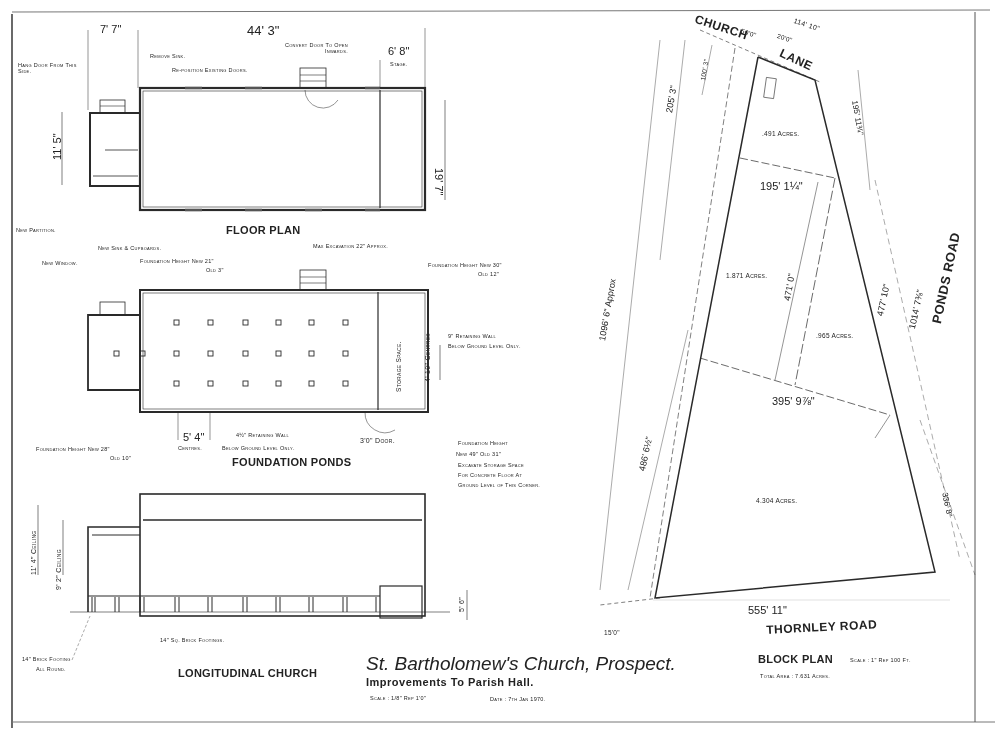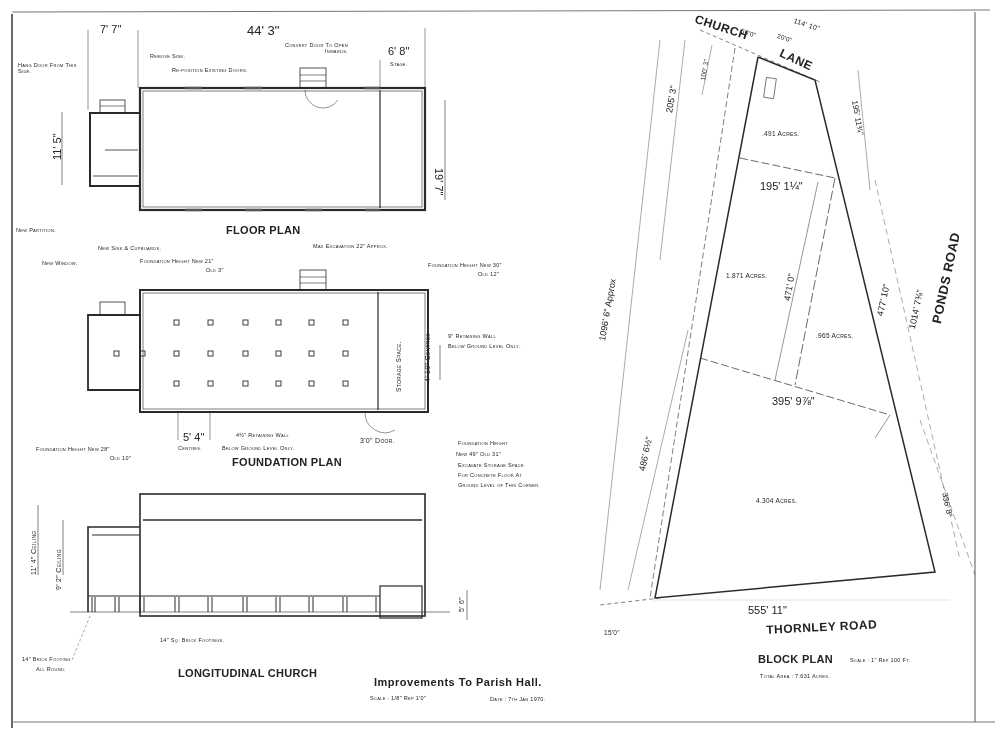--- a/index.html
+++ b/index.html
@@ -187,36 +187,37 @@
 <div class="lbl tiny" style="left:448px;top:344px;">Below Ground Level Only.</div>
 <div class="lbl tiny rot" style="left:424px;top:382px;transform:rotate(-90deg);font-size:7px;">4' 10" Centres</div>
 <div class="lbl tiny rot" style="left:396px;top:392px;transform:rotate(-90deg);font-size:6.5px;">Storage Space.</div>
 <div class="lbl tiny" style="left:360px;top:437px;font-size:7px;">3'0" Door.</div>
 <div class="lbl tiny" style="left:36px;top:447px;">Foundation Height New 28"</div>
 <div class="lbl tiny" style="left:110px;top:456px;">Old 10"</div>
 <div class="lbl dim" style="left:183px;top:432px;">5' 4"</div>
 <div class="lbl tiny" style="left:178px;top:446px;">Centres.</div>
 <div class="lbl tiny" style="left:236px;top:433px;">4½" Retaining Wall</div>
 <div class="lbl tiny" style="left:222px;top:446px;">Below Ground Level Only.</div>
-<div class="lbl title" style="left:232px;top:457px;">FOUNDATION PLAN</div>
+<div class="lbl title" style="left:232px;top:457px;">FOUNDATION PONDS</div>
 <div class="lbl tiny" style="left:458px;top:441px;">Foundation Height</div>
 <div class="lbl tiny" style="left:456px;top:452px;">New 49"   Old 31"</div>
 <div class="lbl tiny" style="left:458px;top:463px;">Excavate Storage Space</div>
 <div class="lbl tiny" style="left:458px;top:473px;">For Concrete Floor At</div>
 <div class="lbl tiny" style="left:458px;top:483px;">Ground Level of This Corner.</div>
 
 <div class="lbl tiny rot" style="left:30px;top:575px;transform:rotate(-90deg);font-size:7px;">11' 4" Ceiling</div>
 <div class="lbl tiny rot" style="left:55px;top:590px;transform:rotate(-90deg);font-size:7px;">9' 2" Ceiling</div>
 <div class="lbl tiny rot" style="left:458px;top:612px;transform:rotate(-90deg);font-size:7px;">5' 6"</div>
 <div class="lbl tiny" style="left:160px;top:638px;">14" Sq. Brick Footings.</div>
 <div class="lbl tiny" style="left:22px;top:657px;">14" Brick Footing</div>
 <div class="lbl tiny" style="left:36px;top:667px;">All Round.</div>
 <div class="lbl title" style="left:178px;top:668px;">LONGITUDINAL CHURCH</div>
 
-<div class="lbl sub-title" style="left:374px;top:677px;">Improvements To Parish Hall.</div>
+<div class="lbl main-title" style="left:366px;top:654px;">St. Bartholomew's Church, Prospect.</div>
+<div class="lbl sub-title" style="left:366px;top:677px;">Improvements To Parish Hall.</div>
 <div class="lbl tiny" style="left:370px;top:696px;">Scale : 1/8" Rep 1'0"</div>
 <div class="lbl tiny" style="left:490px;top:697px;">Date : 7th Jan 1970.</div>
 
 <div class="lbl road rot" style="left:697px;top:13px;transform:rotate(18deg);">CHURCH</div>
 <div class="lbl road rot" style="left:783px;top:47px;transform:rotate(25deg);">LANE</div>
 <div class="lbl tiny rot" style="left:742px;top:28px;transform:rotate(18deg);font-size:6.5px;">50'0"</div>
 <div class="lbl tiny rot" style="left:778px;top:33px;transform:rotate(18deg);font-size:6.5px;">20'0"</div>
 <div class="lbl tiny rot" style="left:795px;top:17px;transform:rotate(18deg);font-size:7px;">114' 10"</div>
 <div class="lbl tiny rot" style="left:700px;top:80px;transform:rotate(-80deg);font-size:6.5px;">100' 3"</div>
 <div class="lbl dim rot" style="left:665px;top:112px;transform:rotate(-80deg);font-size:9px;">205' 3"</div>

